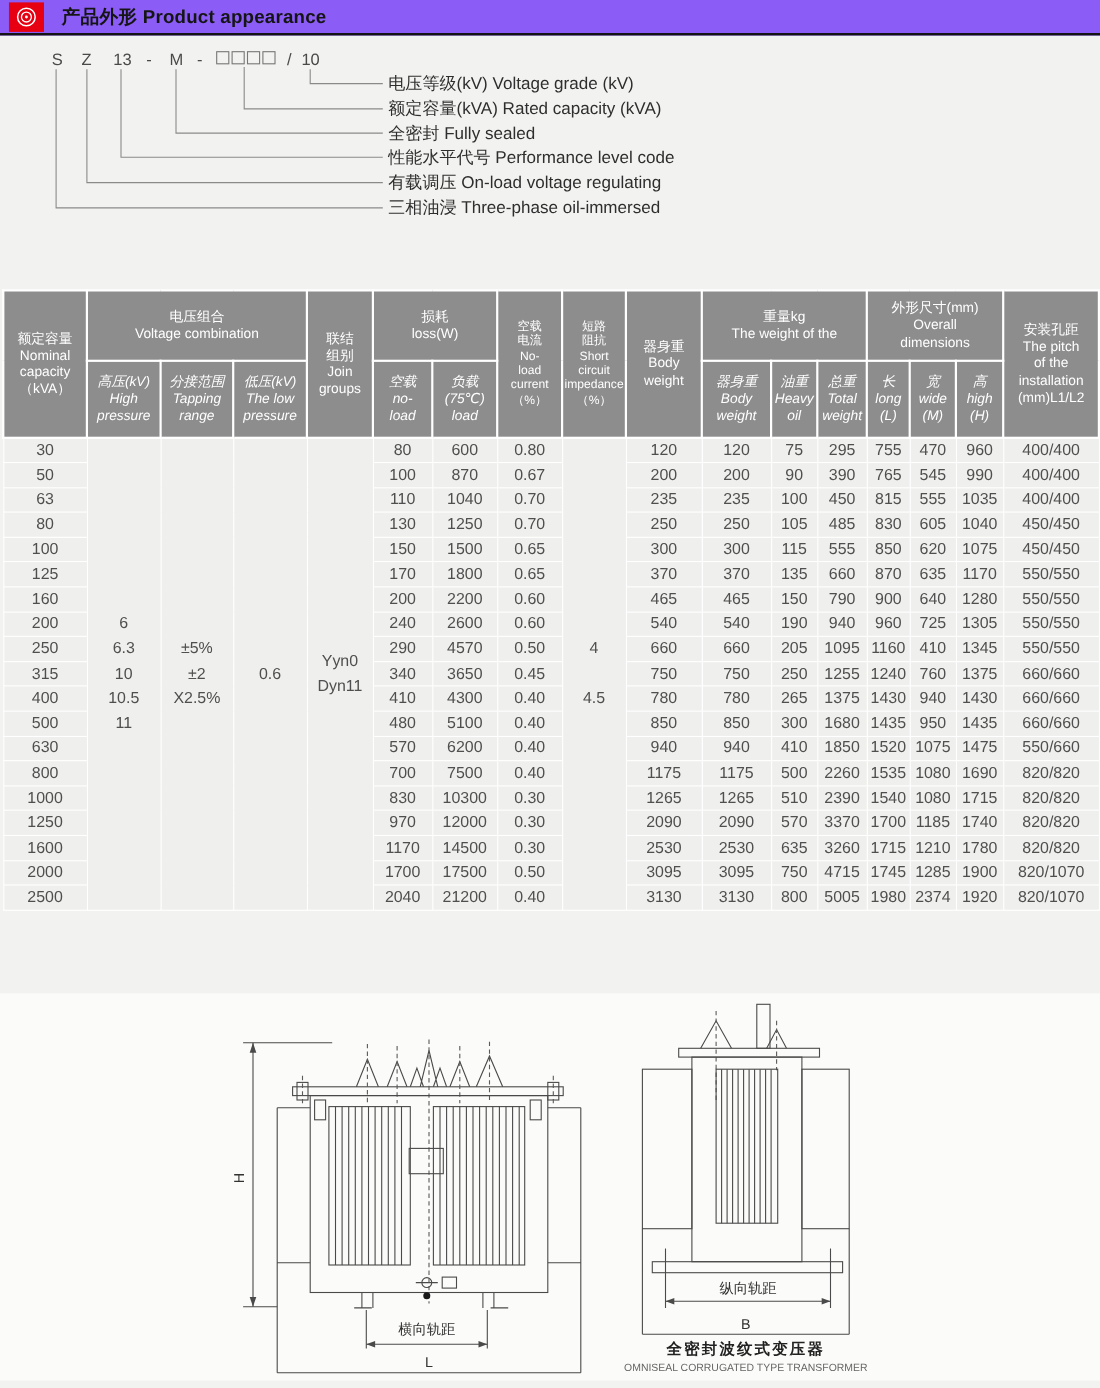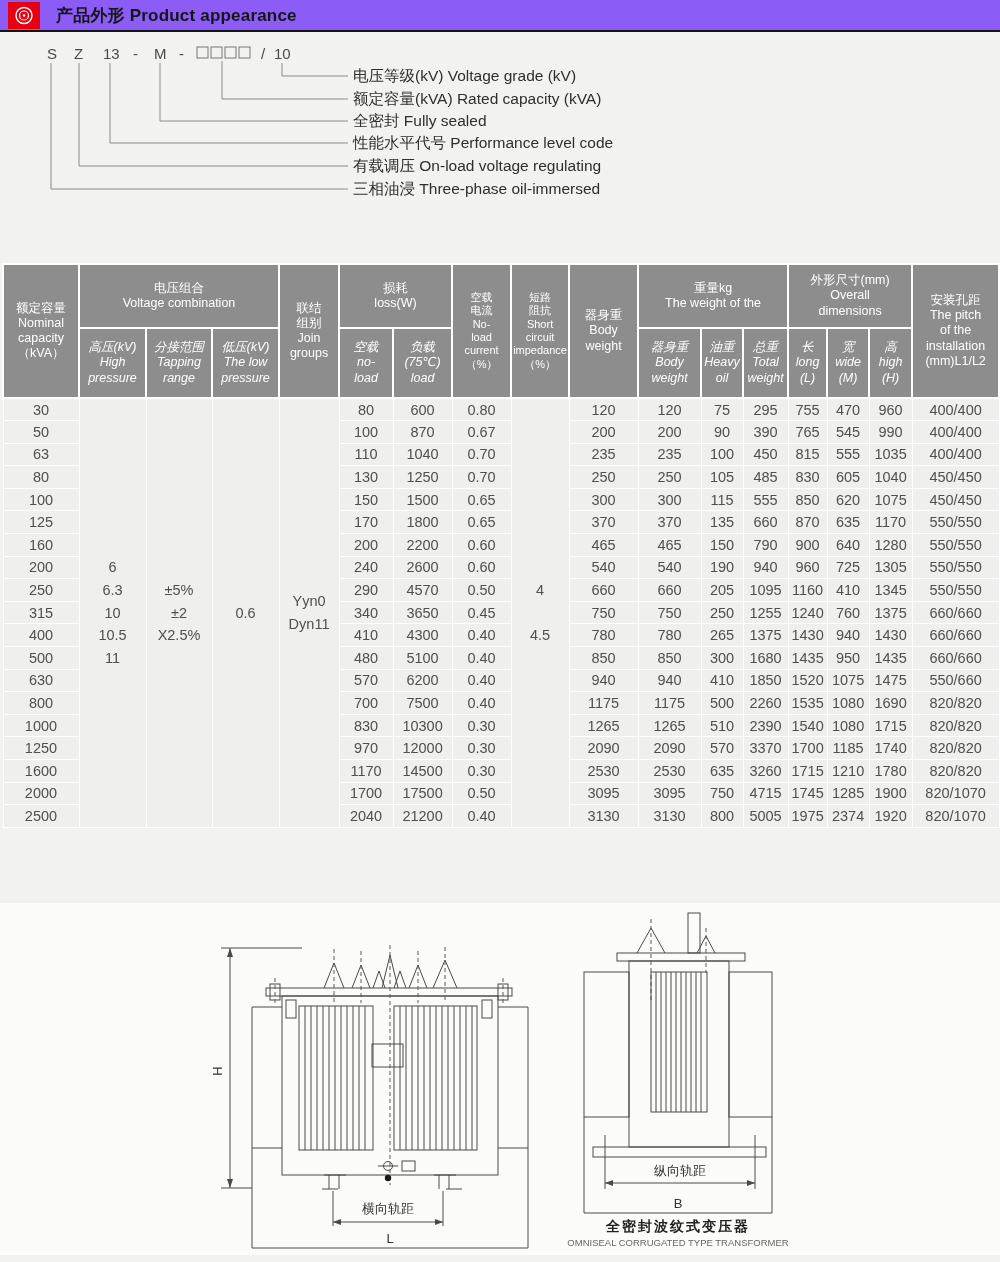--- a/index.html
+++ b/index.html
@@ -472,21 +472,21 @@
       </tr>
       <tr>
         <td>2500</td>
         <td>2040</td>
         <td>21200</td>
         <td>0.40</td>
         <td>3130</td>
         <td>3130</td>
         <td>800</td>
         <td>5005</td>
-        <td>1975</td>
+        <td>1980</td>
         <td>2374</td>
         <td>1920</td>
         <td>820/1070</td>
       </tr>
     </tbody>
 </table>
 
 <div class="bar" id="bar3">
   <span class="icon">
     <svg width="32" height="27">

